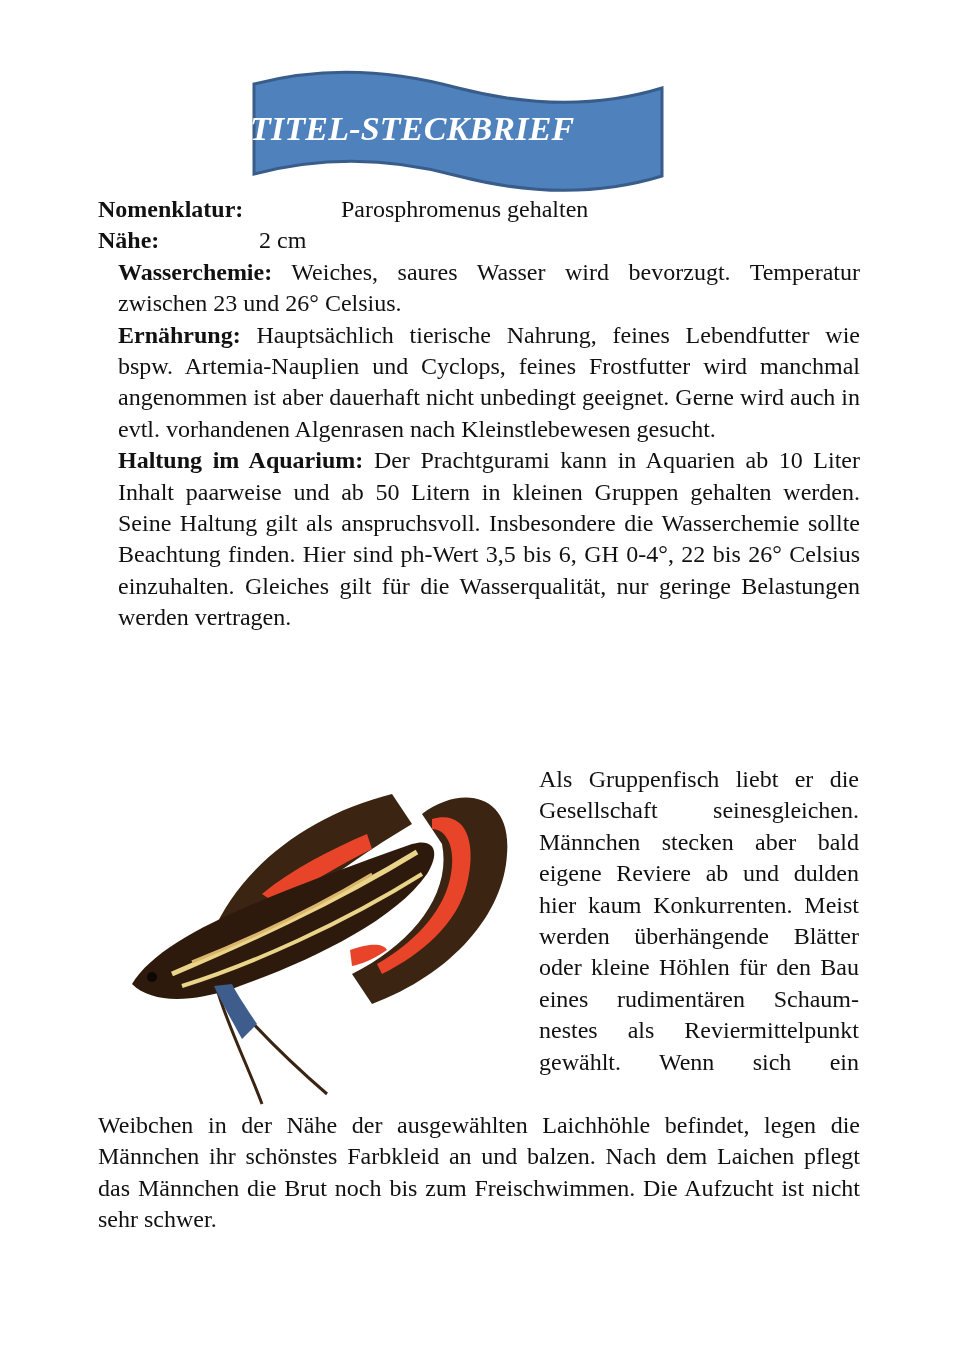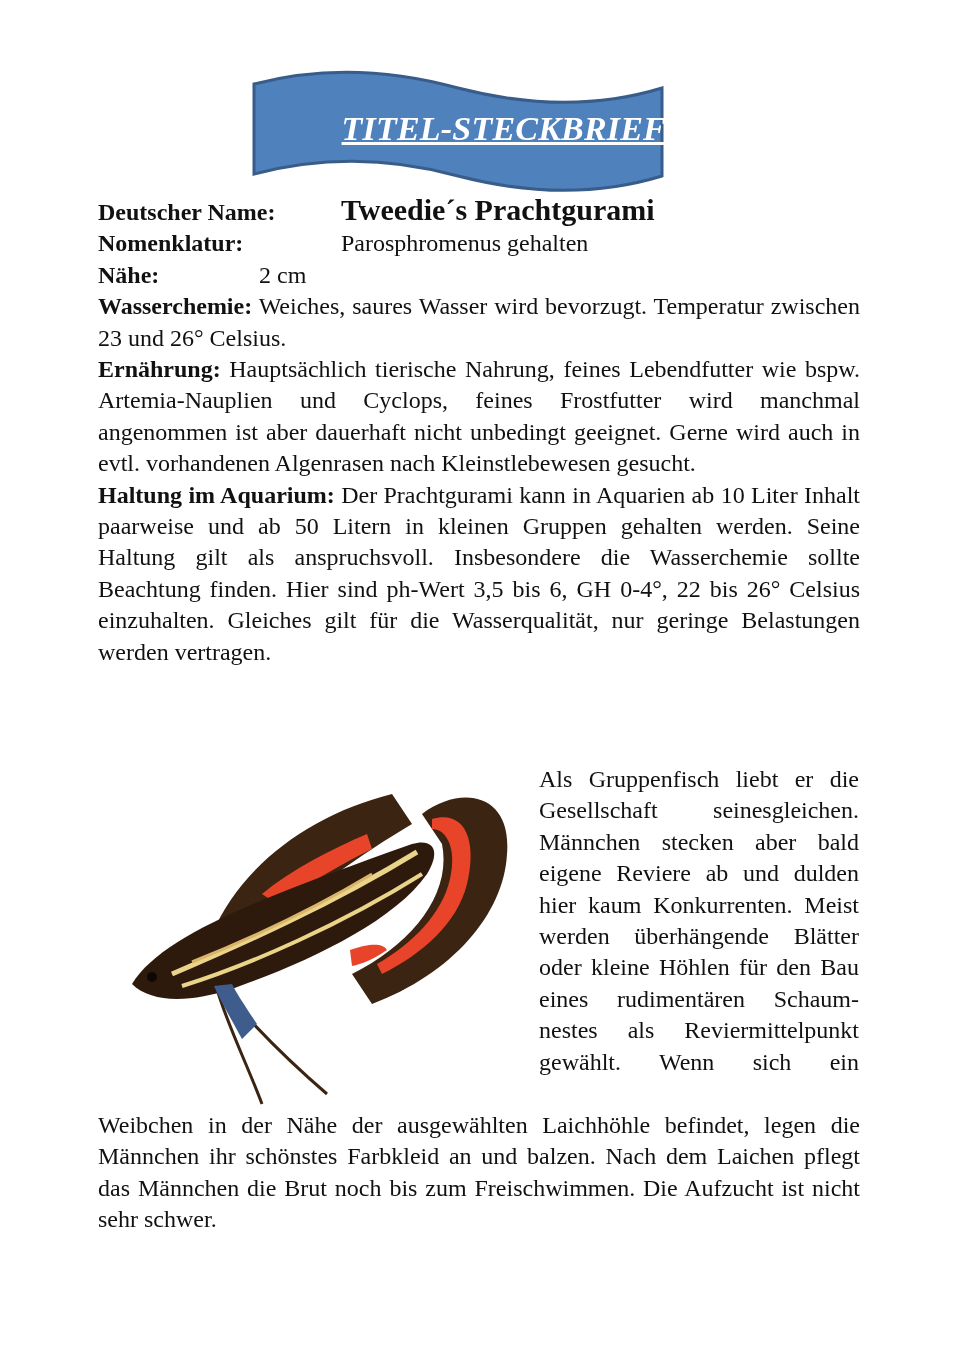--- a/index.html
+++ b/index.html
@@ -1,48 +1,45 @@
 <!DOCTYPE html>
 <html><head>
 <meta charset="utf-8">
 <style>
   html, body { margin: 0; padding: 0; background: #ffffff; }
   body { width: 956px; height: 1357px; position: relative; overflow: hidden;
          font-family: "Liberation Serif", "DejaVu Serif", serif; color: #111; }
   .banner { position: absolute; left: 250px; top: 70px; width: 416px; height: 122px; }
   .banner svg { position: absolute; left: 0; top: 0; }
-  .banner-text { position: absolute; left: 0; top: 40px; width: 416px; text-align: right;
+  .banner-text { position: absolute; left: 0; top: 40px; width: 416px; text-align: left;
                  font-family: "Liberation Serif", serif; font-style: italic; font-weight: bold;
-                 font-size: 34px; color: #ffffff; letter-spacing: 0.2px; text-decoration: underline; }
+                 font-size: 34px; color: #ffffff; letter-spacing: 0.2px; }
   .content { position: absolute; left: 98px; top: 194px; width: 762px;
              font-size: 24px; line-height: 31.4px; }
   .row { white-space: nowrap; }
   .lbl { font-weight: bold; }
   .name { font-weight: bold; font-size: 30px; }
-  .just { text-align: justify; }
+  .just { text-align: justify; margin-left: 20px; }
   .fish { position: absolute; left: 122px; top: 774px; width: 410px; height: 338px; }
   .side { position: absolute; left: 539px; top: 764px; width: 320px; font-size: 24px;
           line-height: 31.4px; text-align: justify; text-align-last: justify; }
   .bottom { position: absolute; left: 98px; top: 1110px; width: 762px; font-size: 24px;
             line-height: 31.4px; text-align: justify; }
 </style>
 </head>
 <body>
 
 <div class="banner">
   <svg width="416" height="122" viewBox="0 0 416 122">
     <path d="M4,14 C80,-6 150,2 208,18 C270,34 340,40 412,18 L412,106 C340,128 270,122 208,106 C150,90 80,84 4,104 Z" fill="#4f81bd" stroke="#385d8a" stroke-width="3"></path>
   </svg>
   <div class="banner-text">TITEL-STECKBRIEF</div>
 </div>
 
 <div class="content">
-  <div class="row">
-    <span class="lbl" style="display:inline-block;width:243px">Deutscher Name:</span><span class="name">Tweedie´s Prachtgurami</span>
-  </div>
   <div class="row">
     <span class="lbl" style="display:inline-block;width:243px">Nomenklatur:</span><span>Parosphromenus gehalten</span>
   </div>
   <div class="row">
     <span class="lbl" style="display:inline-block;width:161px">Nähe:</span><span>2 cm</span>
   </div>
   <div class="just">
     <span class="lbl">Wasserchemie:</span> <span>Weiches, saures Wasser wird bevorzugt. Temperatur zwischen 23 und 26° Celsius.</span>
   </div>
   <div class="just">

